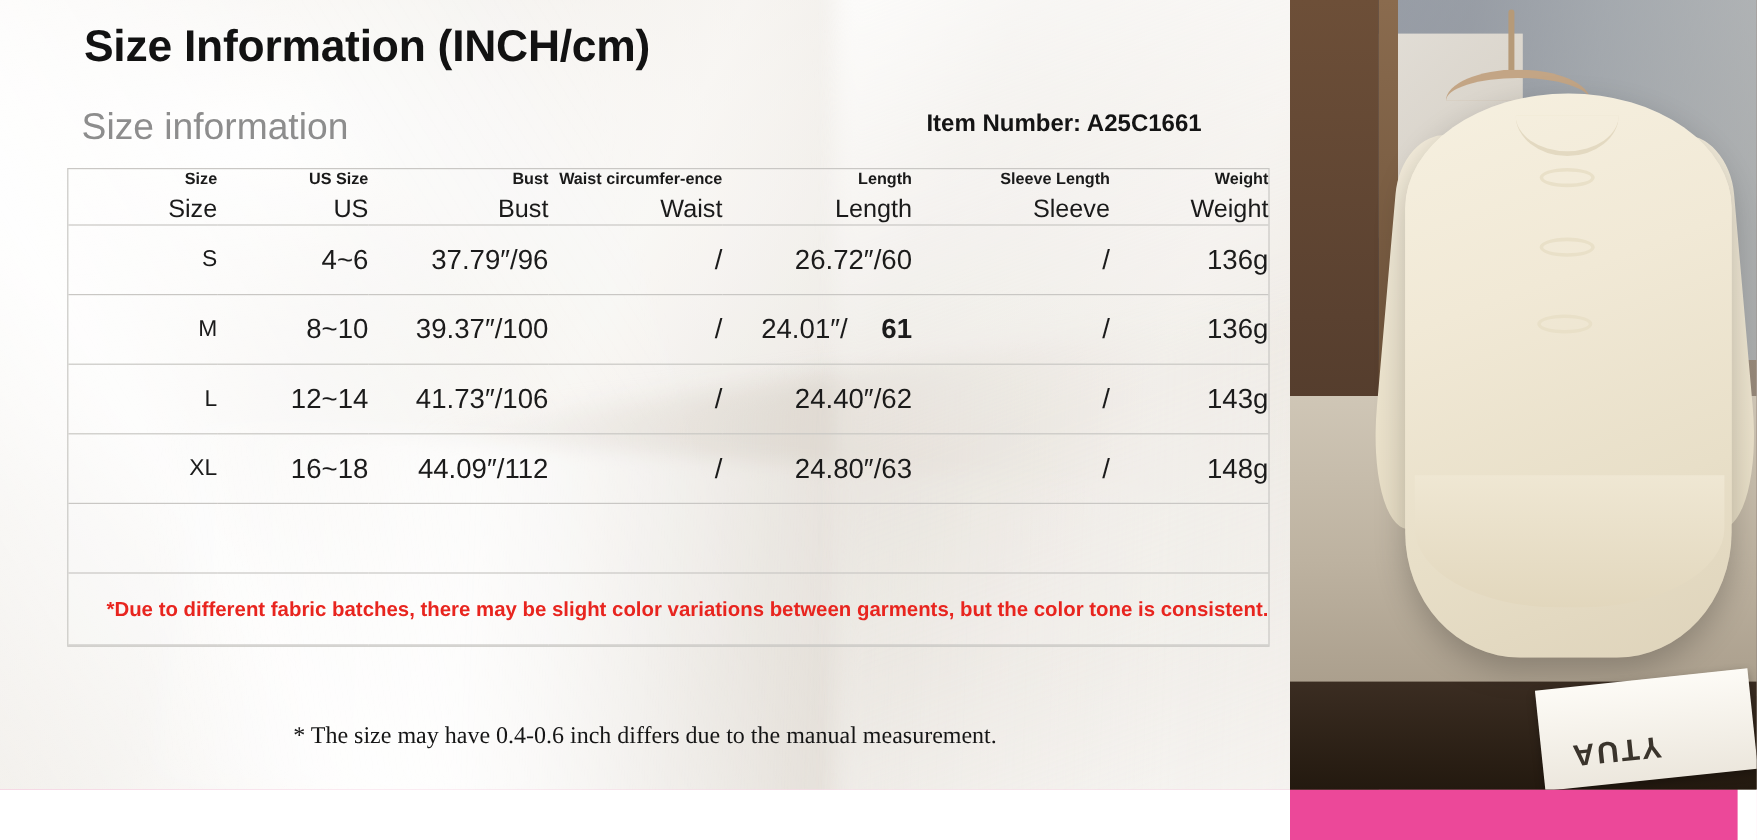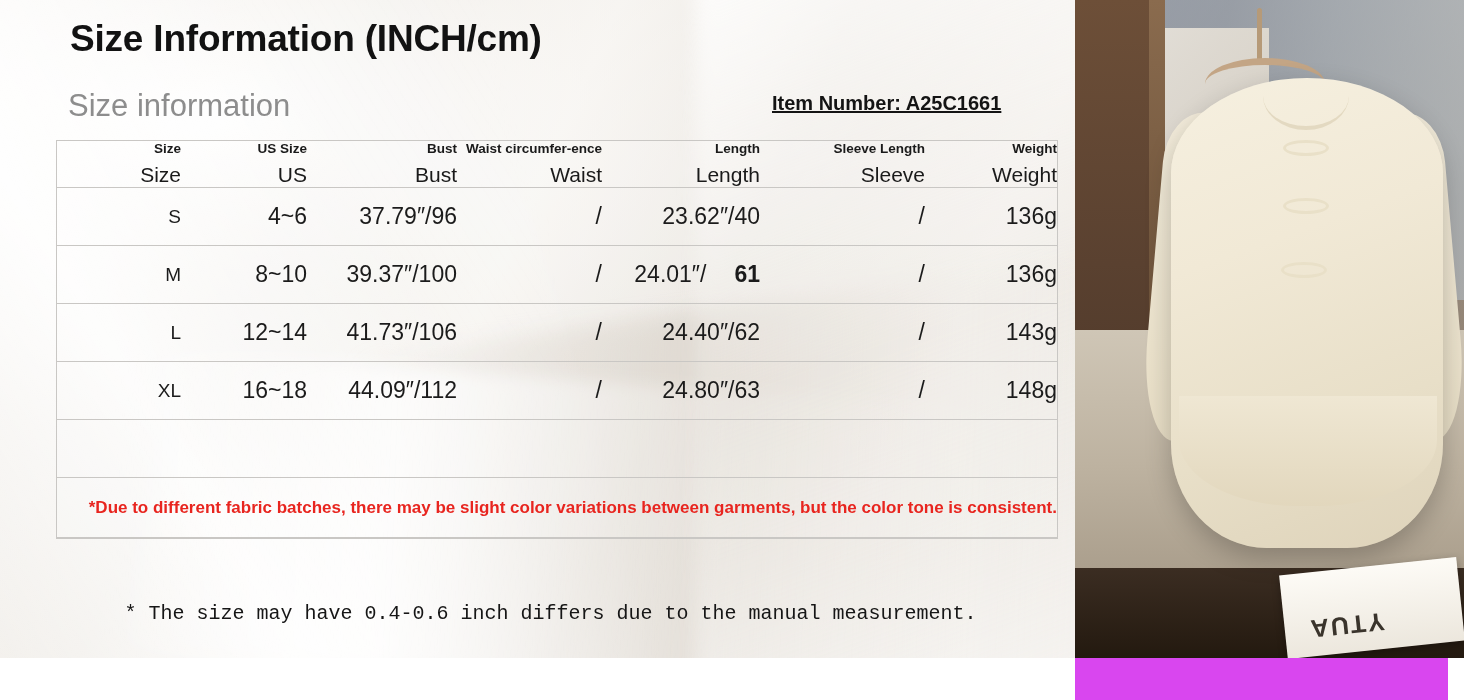--- a/index.html
+++ b/index.html
@@ -9,21 +9,21 @@
     width: 1464px;
     height: 700px;
     overflow: hidden;
     background: #ffffff;
     font-family: "Liberation Sans", sans-serif;
   }
   .page {
     position: relative;
     width: 1448px;
     height: 700px;
-    background: #d946ef;
+    background: #ec4899;
   }
 
   
   .left-panel {
     position: absolute;
     left: 0; top: 0;
     width: 1075px;
     height: 658px;
     overflow: hidden;
     background:
@@ -87,21 +87,20 @@
     color: #8d8d8d;
     white-space: nowrap;
   }
   .item-number {
     position: absolute;
     left: 772px; top: 92px;
     font-size: 20px;
     font-weight: bold;
     color: #141414;
     white-space: nowrap;
-    text-decoration: underline;
   }
 
   
   .table-wrap {
     position: absolute;
     left: 56px; top: 140px;
     width: 1002px;
     border: 1px solid #c9c7c4;
     background: rgba(255,255,255,0.12);
   }
@@ -155,24 +154,24 @@
   }
   .note-text {
     padding-left: 24px;
     font-size: 17px;
     font-weight: bold;
     color: #e8251f;
     white-space: nowrap;
   }
   .footnote {
     position: absolute;
-    left: 13px; top: 602px;
+    left: 0; top: 602px;
     width: 1075px;
     text-align: center;
-    font-family: Liberation Mono, monospace;
+    font-family: Liberation Serif, serif;
     font-size: 20px;
     color: #161616;
   }
 
   
   .photo {
     position: absolute;
     left: 1075px; top: 0;
     width: 389px; height: 658px;
     overflow: hidden;
@@ -325,21 +324,21 @@
               <div class="head-cn">Weight</div>
             </th>
           </tr>
         </thead>
         <tbody>
           <tr class="data-row">
             <td class="size-col">S</td>
             <td>4~6</td>
             <td>37.79″/96</td>
             <td>/</td>
-            <td>23.62″/40</td>
+            <td>26.72″/60</td>
             <td>/</td>
             <td>136g</td>
           </tr>
           <tr class="data-row">
             <td class="size-col">M</td>
             <td>8~10</td>
             <td>39.37″/100</td>
             <td>/</td>
             <td><span>24.01″/</span><span class="val-bold">61</span></td>
             <td>/</td>

